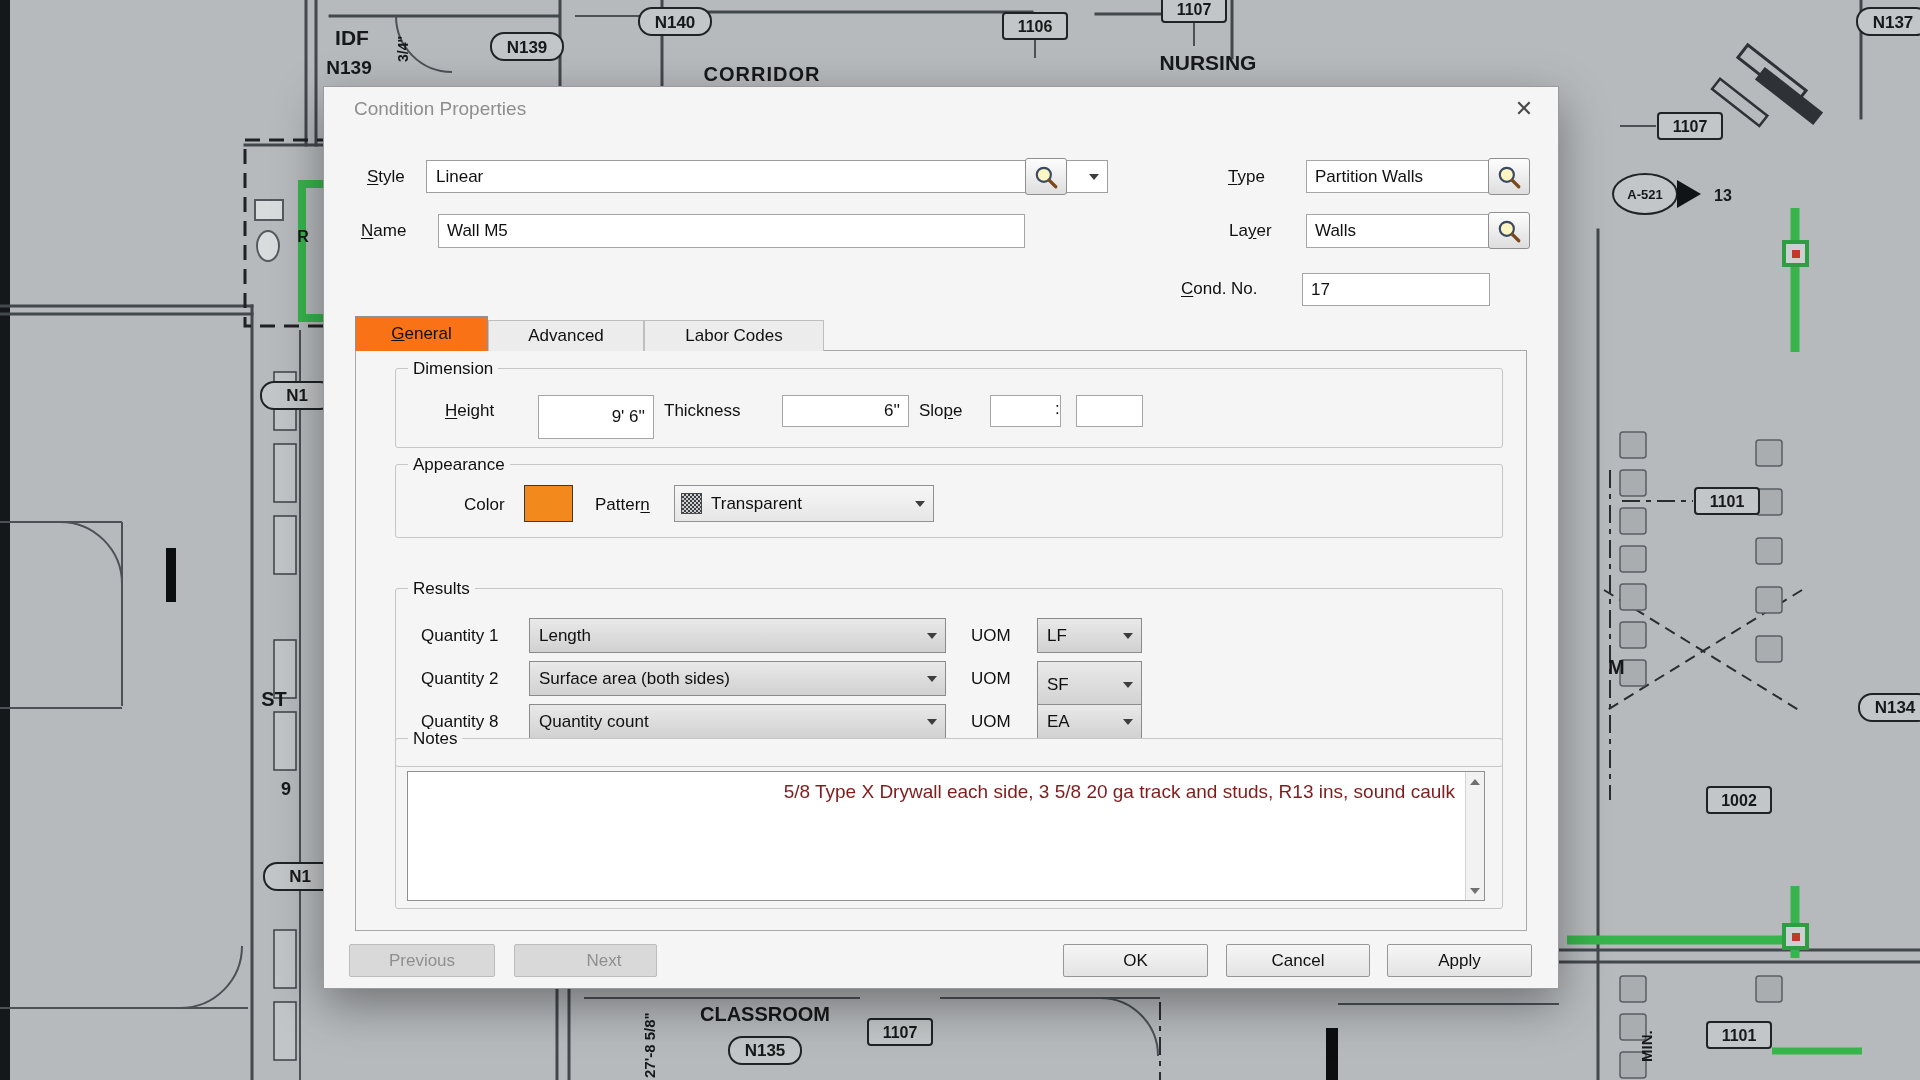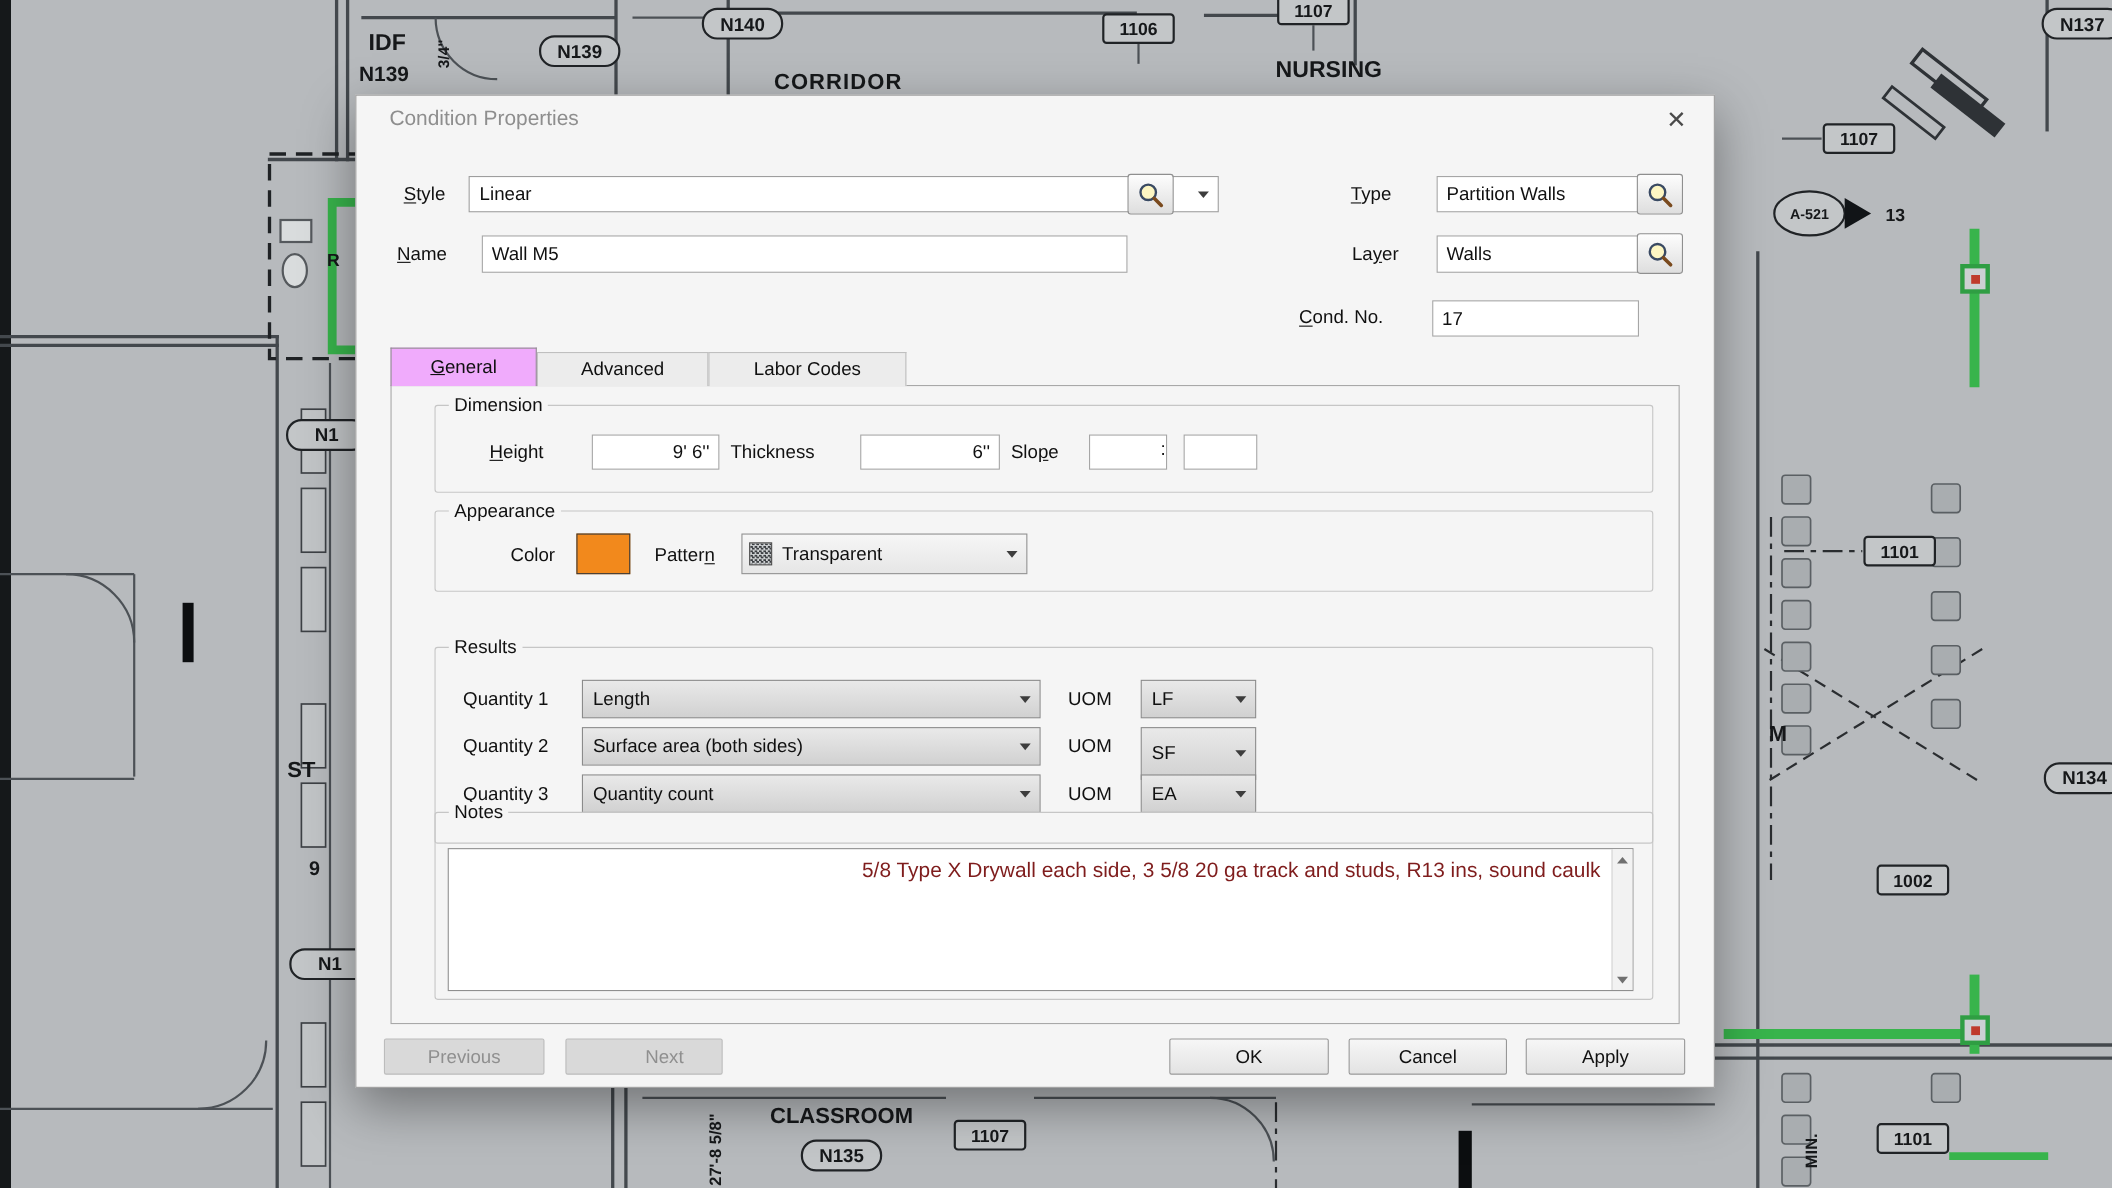--- a/index.html
+++ b/index.html
@@ -34,21 +34,21 @@
   .combo .arrow-zone{width:26px;display:flex;justify-content:center;align-items:center;flex:0 0 26px;}
   .tri{width:0;height:0;border-left:5px solid transparent;border-right:5px solid transparent;border-top:6px solid #3d3d3d;}
   .combo.gray{background:linear-gradient(#e9e9e9,#d1d1d1);border-color:#8b8b8b;}
   .combo.lt{background:linear-gradient(#f6f6f6,#e6e6e6);border-color:#919191;}
 
   .magbtn{position:absolute;width:42px;height:37px;box-sizing:border-box;cursor:pointer;
     background:linear-gradient(#fdfdfd,#dedede);border:1px solid #8f8f8f;border-radius:3px;
     display:flex;align-items:center;justify-content:center;}
 
   .tab{position:absolute;box-sizing:border-box;font-size:17px;text-align:center;cursor:pointer;color:#101010;}
-  .tab.active{top:229px;height:35px;line-height:33px;background:#f0abfc;border:1px solid #919191;border-bottom:none;z-index:3;}
+  .tab.active{top:229px;height:35px;line-height:33px;background:#f97316;border:1px solid #919191;border-bottom:none;z-index:3;}
   .tab.inactive{top:233px;height:31px;line-height:29px;background:#ececec;border:1px solid #bfbfbf;border-bottom:none;z-index:2;}
 
   .panel{position:absolute;left:31px;top:263px;width:1172px;height:581px;box-sizing:border-box;
     border:1px solid #a8a8a8;background:#f5f5f5;z-index:1;}
 
   .group{position:absolute;border:1px solid #c6c6c6;border-radius:3px;box-sizing:border-box;z-index:2;}
   .glabel{position:absolute;top:-10px;left:12px;background:#f5f5f5;padding:0 5px;font-size:17px;color:#101010;white-space:nowrap;}
 
   .swatch{position:absolute;border:1px solid #3a3a3a;box-sizing:border-box;cursor:pointer;}
   .pat-swatch{width:21px;height:21px;margin-left:6px;flex:0 0 21px;border:1px solid #4a4a4a;box-sizing:border-box;
@@ -279,21 +279,21 @@
   <input class="finput" style="left: 966px; top: 186px; width: 188px; height: 33px;" value="17">
 
   <div class="tab active" style="left:31px;width:133px;"><u>G</u>eneral</div>
   <div class="tab inactive" style="left:164px;width:156px;">Advanced</div>
   <div class="tab inactive" style="left:320px;width:180px;">Labor Codes</div>
   <div class="panel"></div>
 
   <div class="group" style="left:71px;top:281px;width:1108px;height:80px;">
     <span class="glabel">Dimension</span>
     <div class="lbl" style="left:49px;top:32px;"><u>H</u>eight</div>
-    <input class="finput right" style="left: 130px; top: 26px; width: 116px; height: 32px;" value="9' 6''">
+    <input class="finput right" style="left: 130px; top: 26px; width: 116px; height: 44px;" value="9' 6''">
     <div class="lbl" style="left:268px;top:32px;">Thickness</div>
     <input class="finput right" style="left: 374px; top: 26px; width: 127px; height: 32px;" value="6''">
     <div class="lbl" style="left:523px;top:32px;">Slo<u>p</u>e</div>
     <input class="finput" style="left: 582px; top: 26px; width: 71px; height: 32px;" value="">
     <div class="lbl" style="left:659px;top:30px;">:</div>
     <input class="finput" style="left: 668px; top: 26px; width: 67px; height: 32px;" value="">
   </div>
 
   <div class="group" style="left:71px;top:377px;width:1108px;height:74px;">
     <span class="glabel">Appearance</span>
@@ -335,21 +335,21 @@
         </span>
     </div>
     <div class="lbl" style="left:575px;top:80px;">UOM</div>
     <div class="combo gray" style="left:641px;top:72px;width:105px;height:48px;">
       <span class="txt">SF</span>
       <span class="arrow-zone">
           <span class="tri"></span>
         </span>
     </div>
 
-    <div class="lbl" style="left:25px;top:123px;">Quantity 3</div>
+    <div class="lbl" style="left:25px;top:123px;">Quantity 8</div>
     <div class="combo gray" style="left:133px;top:115px;width:417px;height:35px;">
       <span class="txt">Quantity count</span>
       <span class="arrow-zone">
           <span class="tri"></span>
         </span>
     </div>
     <div class="lbl" style="left:575px;top:123px;">UOM</div>
     <div class="combo gray" style="left:641px;top:115px;width:105px;height:35px;">
       <span class="txt">EA</span>
       <span class="arrow-zone">

